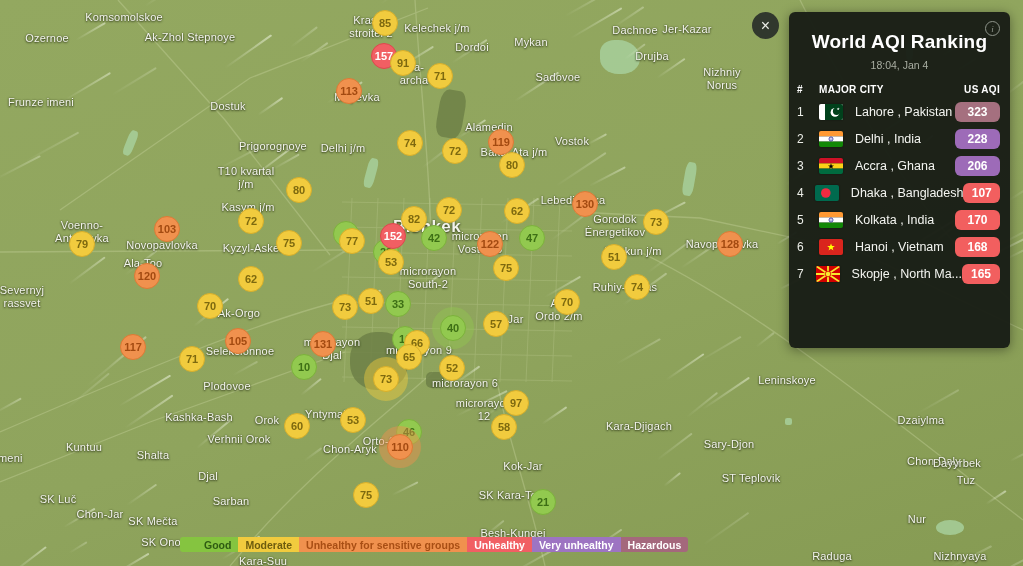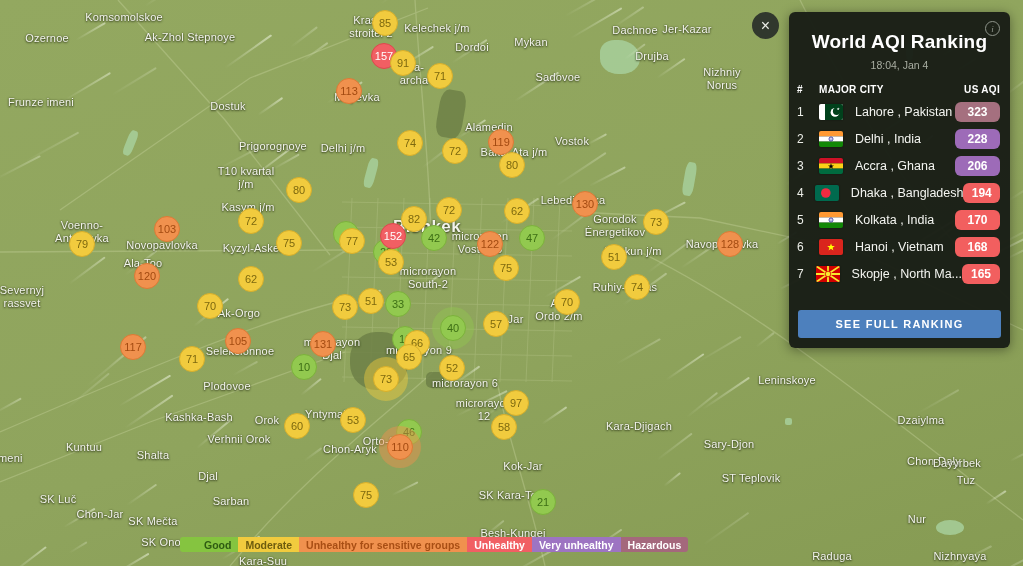--- a/index.html
+++ b/index.html
@@ -10,21 +10,21 @@
   .patch{position:absolute;border-radius:30%;opacity:.85}
   .patch.dark{background:#6d8046}
   .patch.light{background:#a7cf9b}
   .streak{position:absolute;height:2px;border-radius:2px;transform-origin:left center;
           background:linear-gradient(90deg,rgba(255,255,255,0),rgba(243,249,230,.9));pointer-events:none}
   .plabel{position:absolute;transform:translate(-50%,-50%);color:#f3f4ec;font-size:11px;
           font-weight:500;letter-spacing:.2px;text-align:center;white-space:pre-line;line-height:1.15;
           text-shadow:0 1px 2px rgba(45,55,25,.9),0 0 2px rgba(45,55,25,.65);pointer-events:none}
   .plabel.big{font-size:17px;font-weight:700;letter-spacing:.4px}
   .marker{position:absolute;width:26px;height:26px;border-radius:50%;transform:translate(-50%,-50%);
-          display:flex;align-items:center;justify-content:center;font-weight:400;font-size:11px;
+          display:flex;align-items:center;justify-content:center;font-weight:700;font-size:11px;
           box-sizing:border-box;cursor:pointer}
   .marker.small{font-size:11px}
   .lvl-g{background:#92c94f;border:1.5px solid #7cb23b;color:#3d6f15}
   .lvl-m{background:#f1cb3e;border:1.5px solid #d8af2a;color:#7d690f}
   .lvl-o{background:#f0914e;border:1.5px solid #dd7a35;color:#a34a11}
   .lvl-u{background:#f15f63;border:1.5px solid #de474d;color:#fff}
   .halo-g{box-shadow:0 0 0 8px rgba(146,201,79,.42)}
   .halo-m{box-shadow:0 0 0 9px rgba(241,203,62,.45)}
   .halo-o{box-shadow:0 0 0 8px rgba(240,145,78,.45)}
   .legend{position:absolute;left:180px;top:537px;height:15px;display:flex;z-index:20}
@@ -423,21 +423,21 @@
 
   <div class="row">
     <span class="r-rank">4</span>
     <span class="r-flag">
             <svg viewBox="0 0 24 16" width="24" height="16">
               <rect width="24" height="16" fill="#006a4e"></rect>
               <circle cx="10.8" cy="8" r="4.8" fill="#f42a41"></circle>
             </svg>
           </span>
     <span class="r-city">Dhaka , Bangladesh</span>
-    <span class="r-badge" style="background: rgb(242, 95, 95);">194</span>
+    <span class="r-badge" style="background: rgb(242, 95, 95);">107</span>
   </div>
 
   <div class="row">
     <span class="r-rank">5</span>
     <span class="r-flag">
             <svg viewBox="0 0 24 16" width="24" height="16">
               <rect width="24" height="5.4" fill="#ff9933"></rect>
               <rect y="5.4" width="24" height="5.2" fill="#fff"></rect>
               <rect y="10.6" width="24" height="5.4" fill="#128807"></rect>
               <circle cx="12" cy="8" r="2" fill="none" stroke="#000088" stroke-width="0.7"></circle>
@@ -475,16 +475,15 @@
                 <line x1="12" y1="8" x2="0" y2="16"></line>
                 <line x1="12" y1="8" x2="24" y2="16"></line>
               </g>
               <circle cx="12" cy="8" r="2.8" fill="#f8e92e" stroke="#d20000" stroke-width="0.8"></circle>
             </svg>
           </span>
     <span class="r-city">Skopje , North Ma...</span>
     <span class="r-badge" style="background: rgb(242, 95, 95);">165</span>
   </div>
 </div>
-    <div class="p-btn">SEE FULL RANKING</div>
   </div>
 
 </div>
 
 </body></html>

